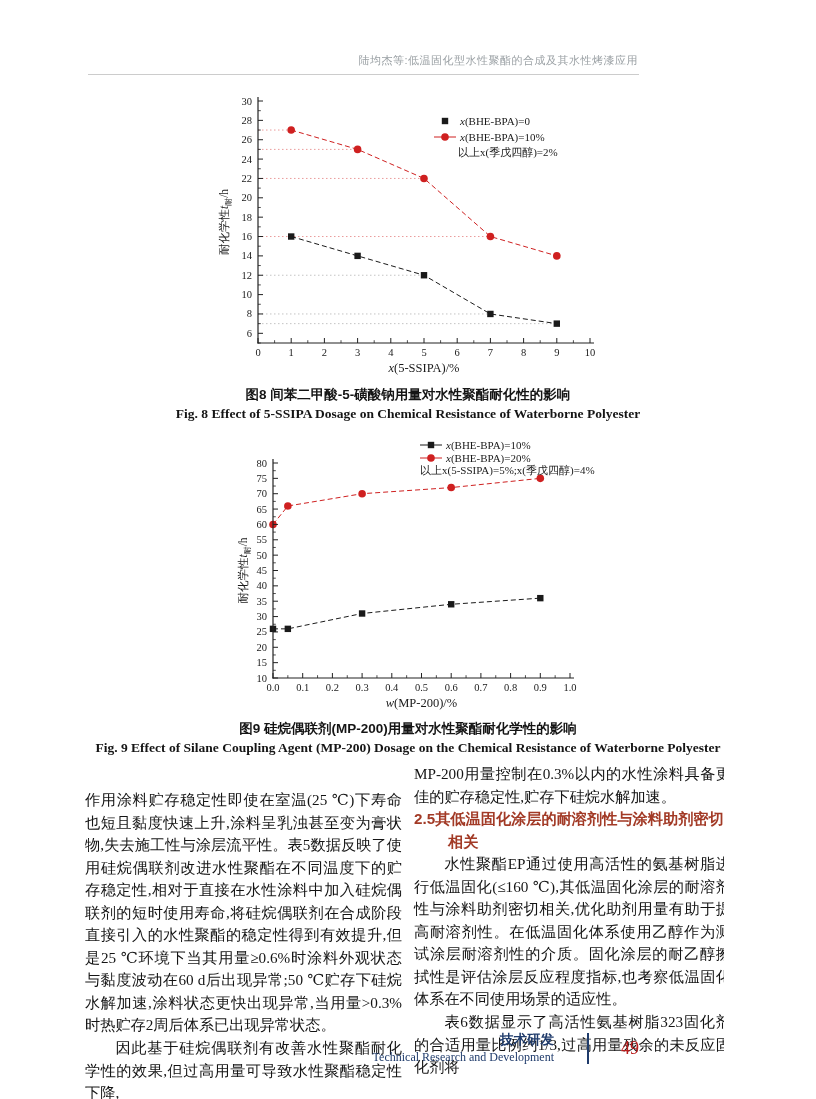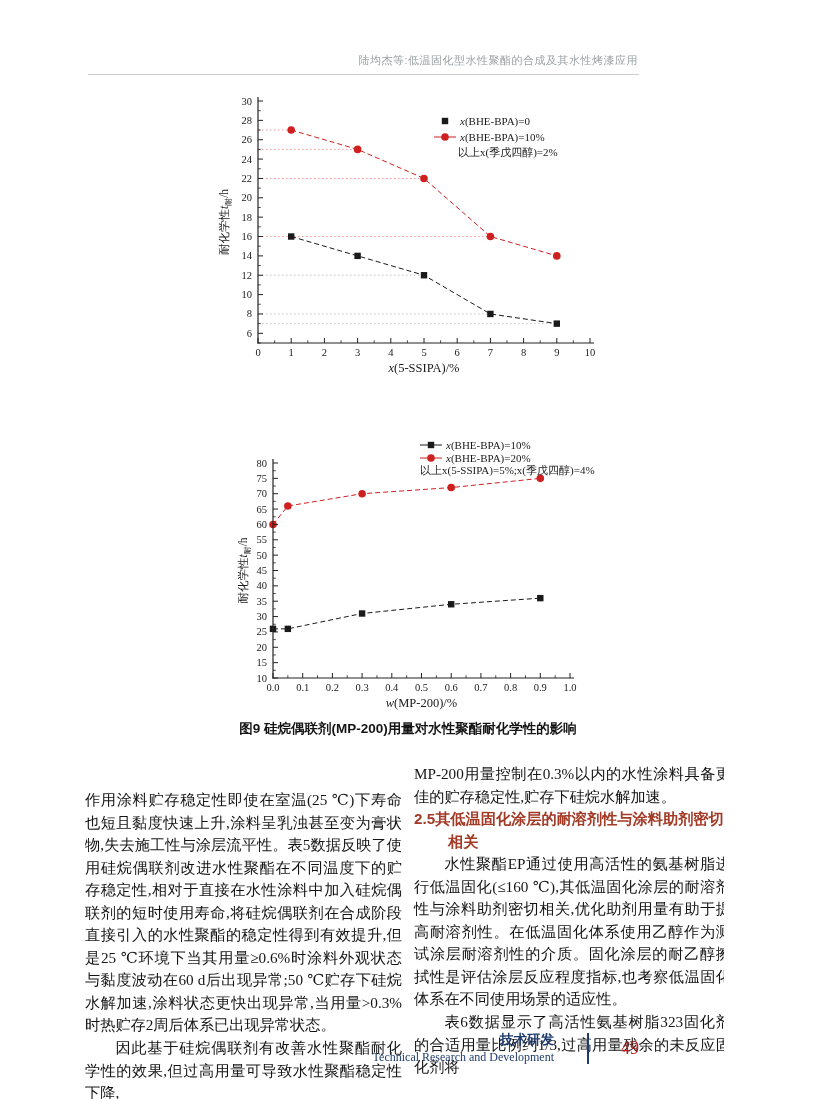--- a/index.html
+++ b/index.html
@@ -149,20 +149,24 @@
       <text x="206" y="277" text-anchor="middle" font-size="12.5" fill="#1a1a1a" font-family="&quot;Liberation Serif&quot;,&quot;DejaVu Serif&quot;,serif"><tspan font-style="italic">x</tspan><tspan>(5-SSIPA)/%</tspan></text>
       <text x="10" y="127" text-anchor="middle" font-size="11.5" fill="#1a1a1a" font-family="&quot;Liberation Serif&quot;,&quot;DejaVu Serif&quot;,serif" transform="rotate(-90 10 127)"><tspan>耐化学性</tspan><tspan font-style="italic">t</tspan><tspan dy="3" font-size="70%">耐</tspan><tspan dy="-3">/h</tspan></text>
       <rect x="223.8" y="22.8" width="6.4" height="6.4" fill="#1a1a1a"></rect>
       <text x="242" y="29.5" text-anchor="start" font-size="11" fill="#1a1a1a" font-family="&quot;Liberation Serif&quot;,&quot;DejaVu Serif&quot;,serif"><tspan font-style="italic">x</tspan><tspan>(BHE-BPA)=0</tspan></text>
       <line x1="216" y1="42" x2="238" y2="42" stroke="#cf2020" stroke-width="1"></line>
       <circle cx="227" cy="42" r="3.8" fill="#cf2020"></circle>
       <text x="242" y="45.5" text-anchor="start" font-size="11" fill="#1a1a1a" font-family="&quot;Liberation Serif&quot;,&quot;DejaVu Serif&quot;,serif"><tspan font-style="italic">x</tspan><tspan>(BHE-BPA)=10%</tspan></text>
       <text x="240" y="61" text-anchor="start" font-size="11" fill="#1a1a1a" font-family="&quot;Liberation Serif&quot;,&quot;DejaVu Serif&quot;,serif">以上x(季戊四醇)=2%</text>
     </svg>
 
+  <div class="fig-caption" id="cap-fig8">
+    <div class="caption-cn">图8  间苯二甲酸-5-磺酸钠用量对水性聚酯耐化性的影响</div>
+    <div class="caption-en">Fig. 8  Effect of 5-SSIPA Dosage on Chemical Resistance of Waterborne Polyester</div>
+  </div>
 
   <svg id="chart-fig9" class="chart-svg" width="432" height="284">
       <polyline points="55,195.85714285714286 69.85,195.85714285714286 144.1,180.5 233.2,171.28571428571428 322.3,165.14285714285714" fill="none" stroke="#1a1a1a" stroke-width="1" stroke-dasharray="5 3"></polyline>
       <rect x="51.8" y="192.65714285714287" width="6.4" height="6.4" fill="#1a1a1a"></rect>
       <rect x="66.64999999999999" y="192.65714285714287" width="6.4" height="6.4" fill="#1a1a1a"></rect>
       <rect x="140.9" y="177.3" width="6.4" height="6.4" fill="#1a1a1a"></rect>
       <rect x="230" y="168.0857142857143" width="6.4" height="6.4" fill="#1a1a1a"></rect>
       <rect x="319.1" y="161.94285714285715" width="6.4" height="6.4" fill="#1a1a1a"></rect>
       <polyline points="55,91.42857142857142 69.85,73 144.1,60.71428571428572 233.2,54.571428571428584 322.3,45.35714285714286" fill="none" stroke="#cf2020" stroke-width="1" stroke-dasharray="5 3"></polyline>
       <circle cx="55" cy="91.42857142857142" r="3.8" fill="#cf2020"></circle>
@@ -254,20 +258,21 @@
       <rect x="209.8" y="8.8" width="6.4" height="6.4" fill="#1a1a1a"></rect>
       <text x="228" y="15.5" text-anchor="start" font-size="11" fill="#1a1a1a" font-family="&quot;Liberation Serif&quot;,&quot;DejaVu Serif&quot;,serif"><tspan font-style="italic">x</tspan><tspan>(BHE-BPA)=10%</tspan></text>
       <line x1="202" y1="25" x2="224" y2="25" stroke="#cf2020" stroke-width="1"></line>
       <circle cx="213" cy="25" r="3.8" fill="#cf2020"></circle>
       <text x="228" y="28.5" text-anchor="start" font-size="11" fill="#1a1a1a" font-family="&quot;Liberation Serif&quot;,&quot;DejaVu Serif&quot;,serif"><tspan font-style="italic">x</tspan><tspan>(BHE-BPA)=20%</tspan></text>
       <text x="202" y="41" text-anchor="start" font-size="11" fill="#1a1a1a" font-family="&quot;Liberation Serif&quot;,&quot;DejaVu Serif&quot;,serif">以上x(5-SSIPA)=5%;x(季戊四醇)=4%</text>
     </svg>
 
   <div class="fig-caption" id="cap-fig9">
     <div class="caption-cn">图9  硅烷偶联剂(MP-200)用量对水性聚酯耐化学性的影响</div>
+    <div class="caption-en">Fig. 9  Effect of Silane Coupling Agent (MP-200) Dosage on the Chemical Resistance of Waterborne Polyester</div>
   </div>
 
   <div class="col" id="col-left">
     <p>作用涂料贮存稳定性即使在室温(25 ℃)下寿命也短且黏度快速上升,涂料呈乳浊甚至变为膏状物,失去施工性与涂层流平性。表5数据反映了使用硅烷偶联剂改进水性聚酯在不同温度下的贮存稳定性,相对于直接在水性涂料中加入硅烷偶联剂的短时使用寿命,将硅烷偶联剂在合成阶段直接引入的水性聚酯的稳定性得到有效提升,但是25 ℃环境下当其用量≥0.6%时涂料外观状态与黏度波动在60 d后出现异常;50 ℃贮存下硅烷水解加速,涂料状态更快出现异常,当用量&gt;0.3%时热贮存2周后体系已出现异常状态。</p>
     <p class="p-indent">因此基于硅烷偶联剂有改善水性聚酯耐化学性的效果,但过高用量可导致水性聚酯稳定性下降,</p>
   </div>
 
   <div class="col" id="col-right">
     <p>MP-200用量控制在0.3%以内的水性涂料具备更佳的贮存稳定性,贮存下硅烷水解加速。</p>
     <div class="sec-heading">

